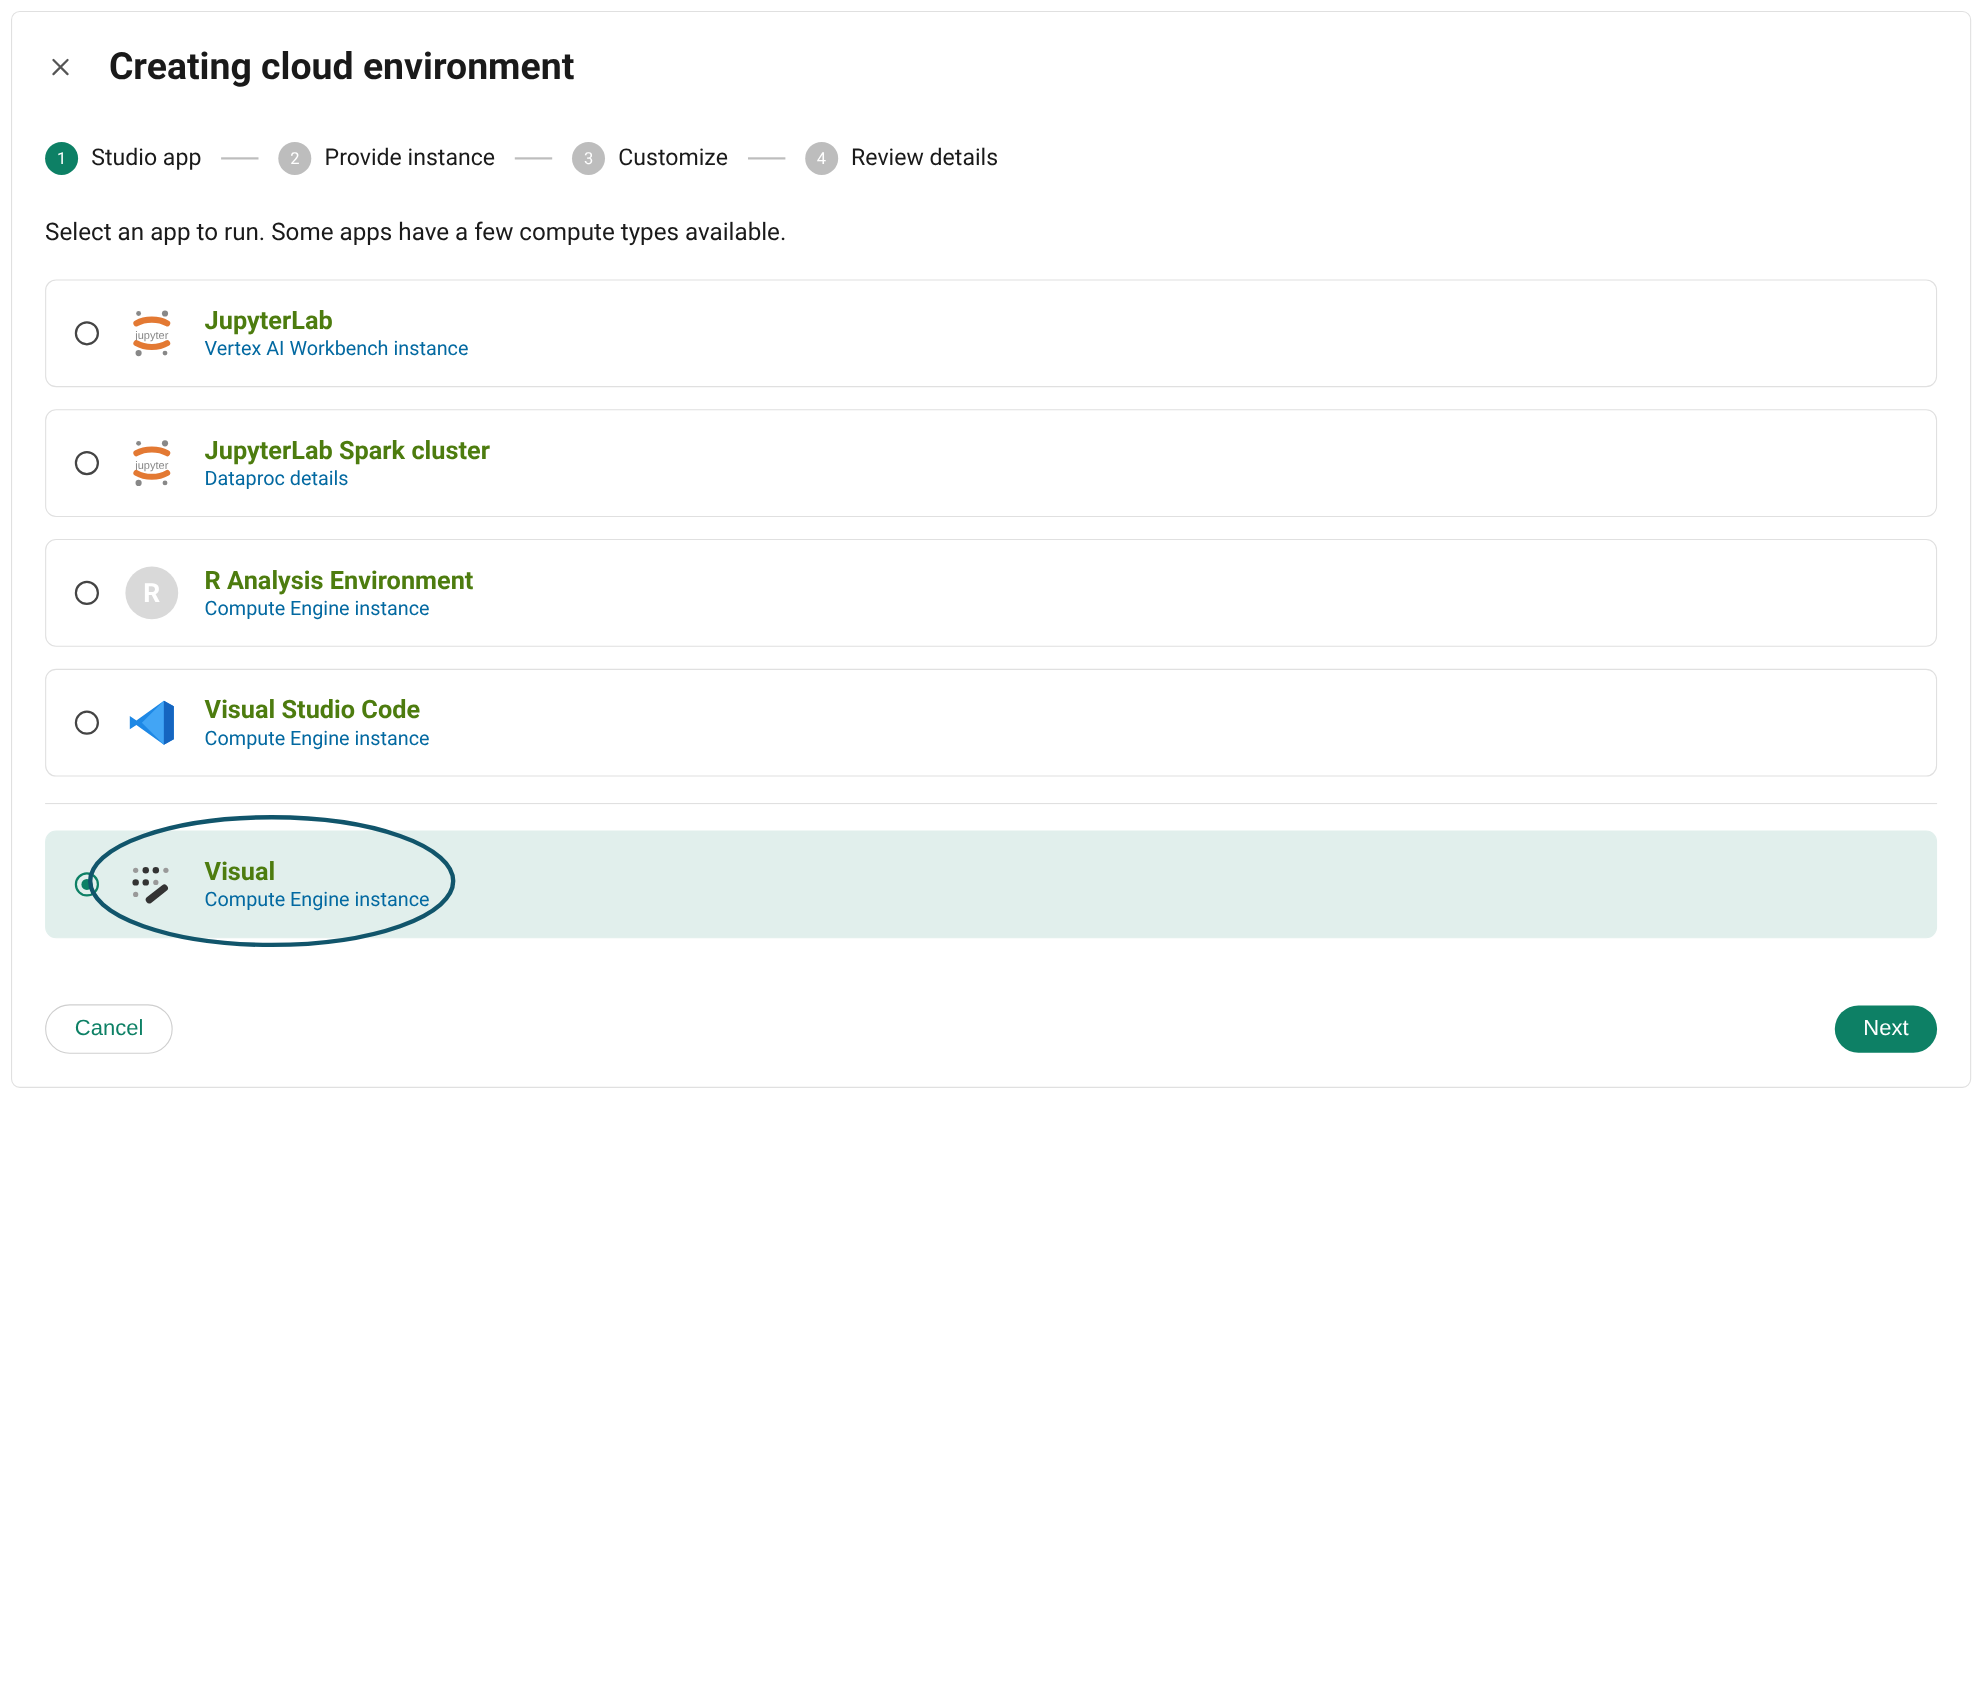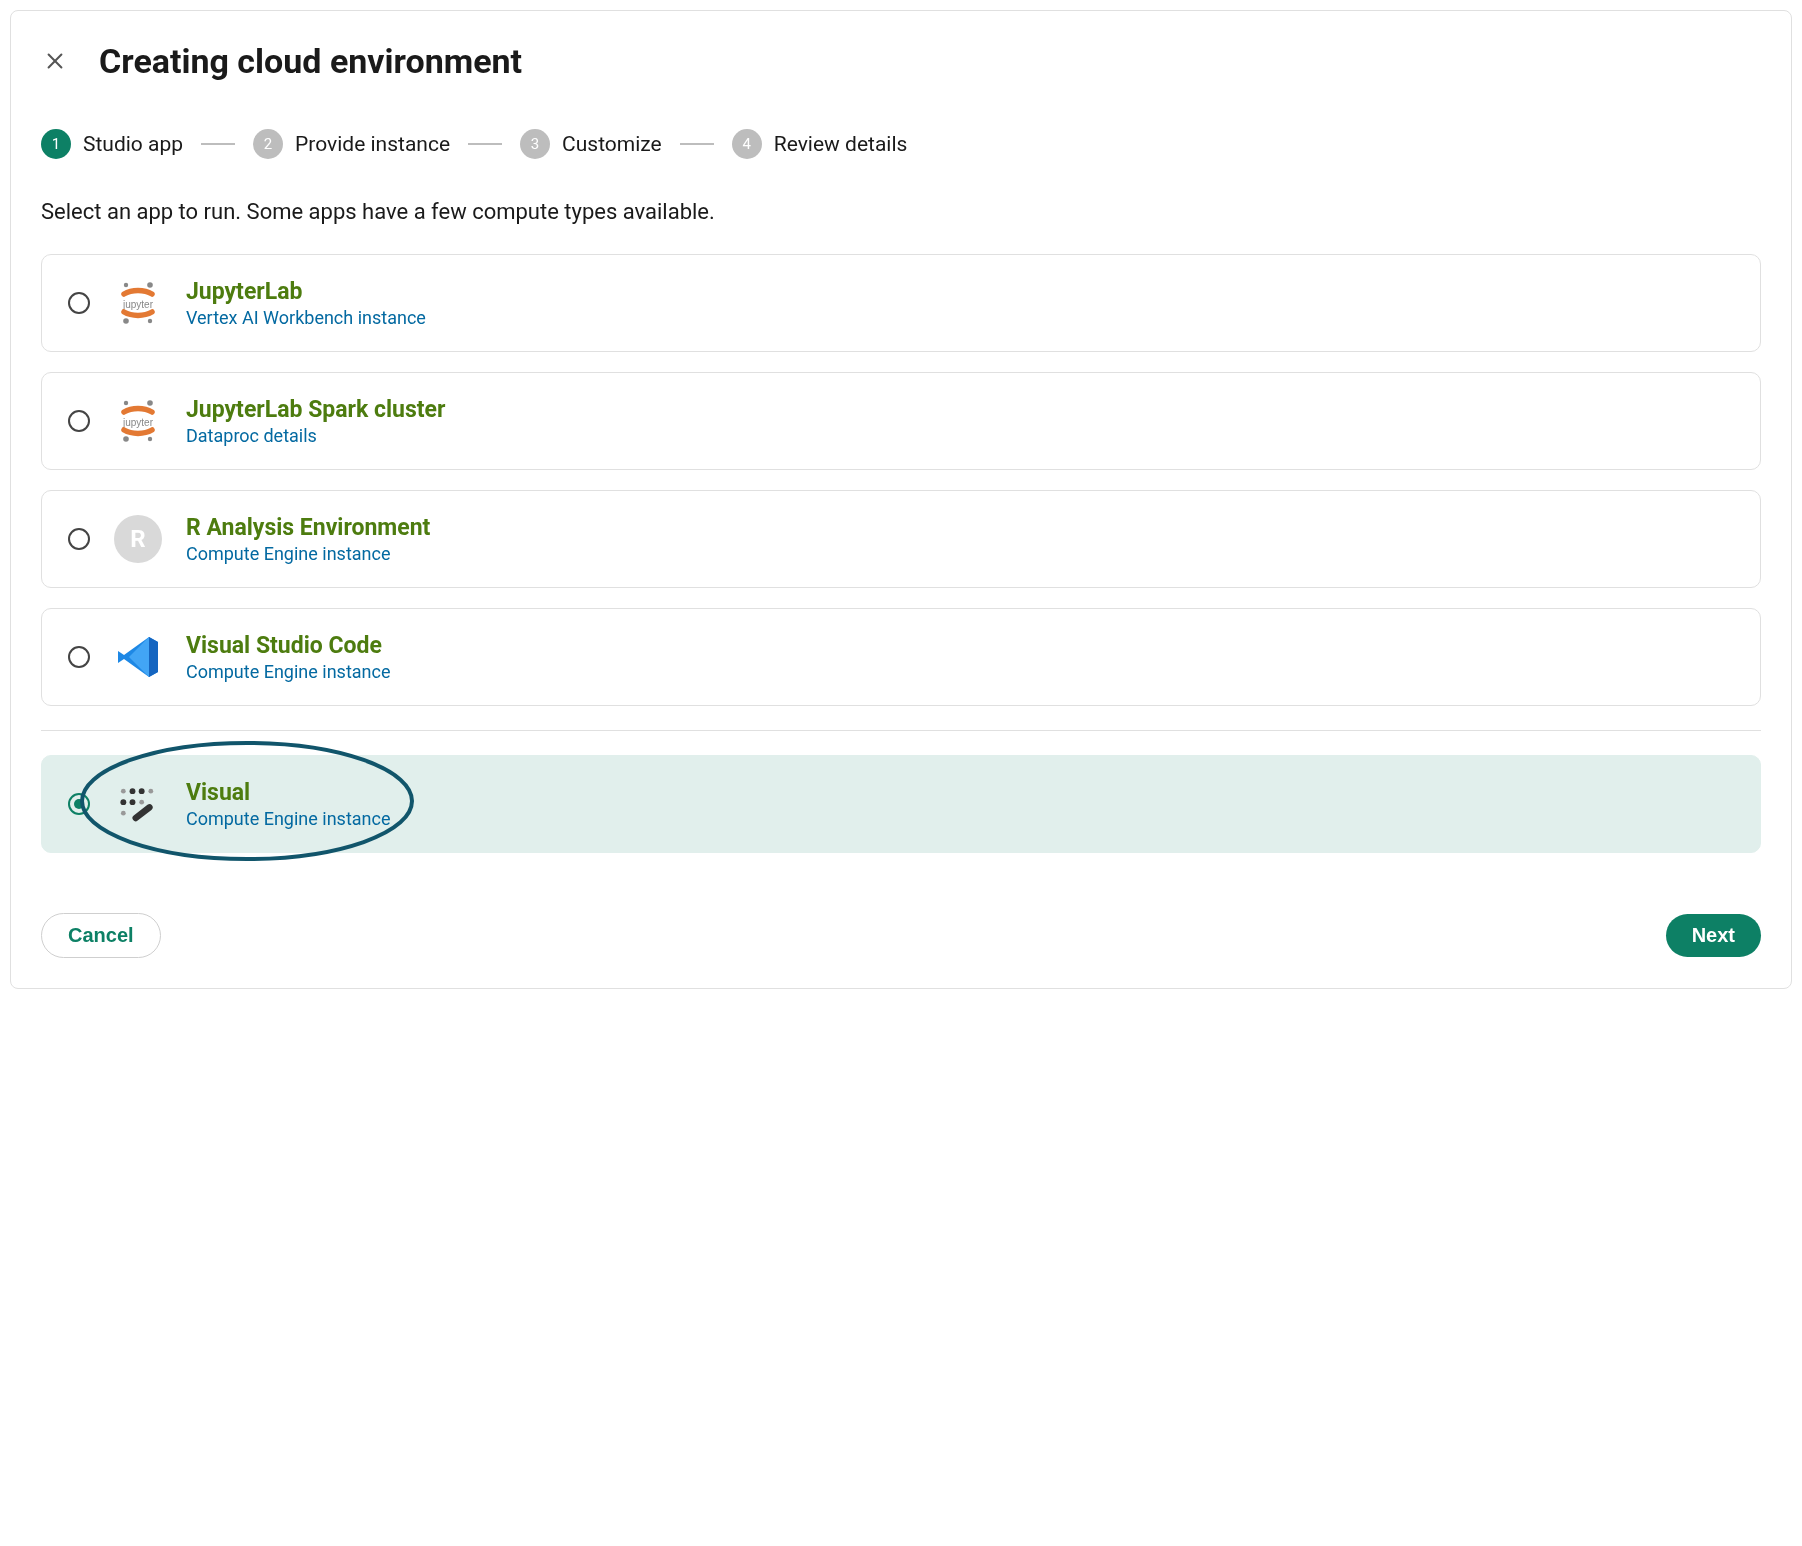--- a/index.html
+++ b/index.html
@@ -124,21 +124,21 @@
   .annot-ellipse svg { width: 100%; height: 100%; }
 
   .footer {
     display: flex;
     justify-content: space-between;
     align-items: center;
     margin-top: 60px;
   }
   .btn {
     font-size: 20px;
-    font-weight: 700;
+    font-weight: 400;
     padding: 10px 26px;
     border-radius: 999px;
     cursor: pointer;
     border: none;
   }
   .btn-cancel {
     background: #fff;
     color: #0d8065;
     border: 1px solid #cfcfcf;
   }

